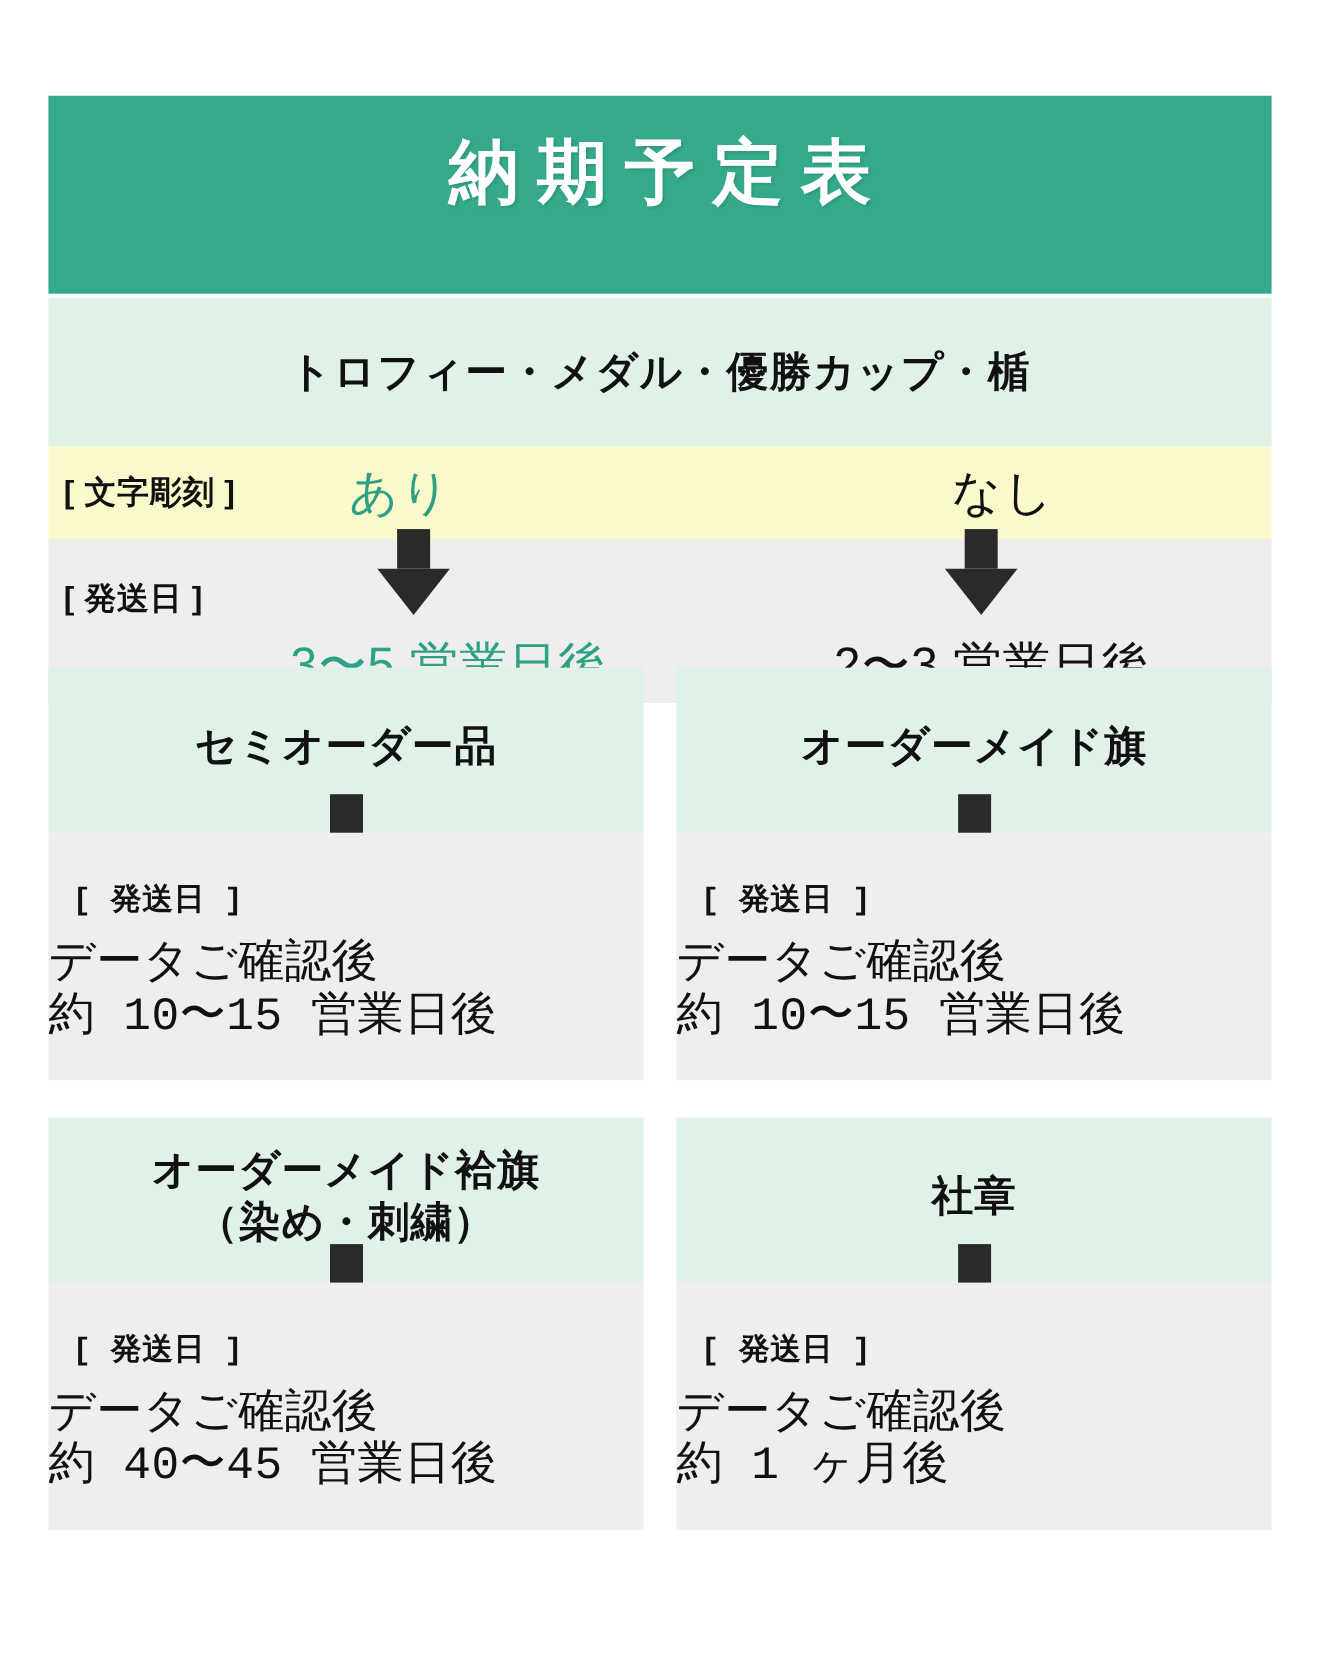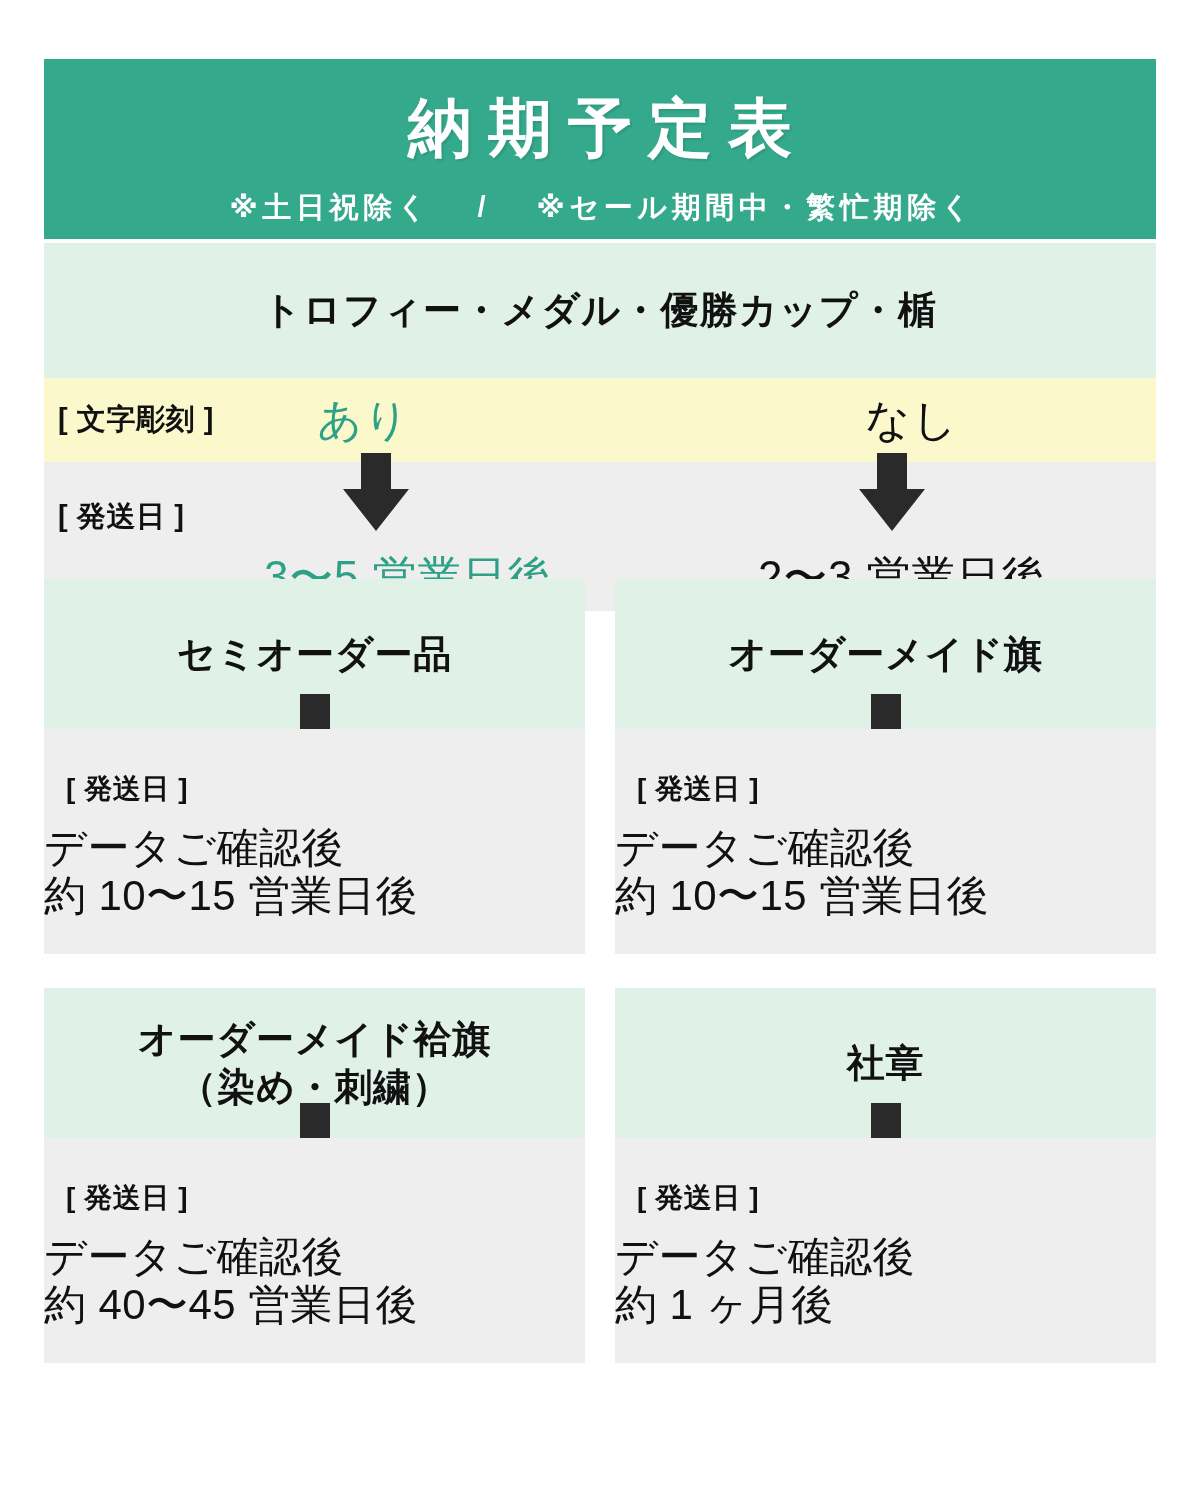--- a/index.html
+++ b/index.html
@@ -26,20 +26,21 @@
   .header{
     width:1112px; height:180px;
     background:var(--header_bg,#35a98c);
     color:#ffffff; text-align:center;
   }
   .header-title{
     padding-top:26px;
     font-size:64px; font-weight:bold;
     letter-spacing:0.25em; text-indent:0.25em;
     text-shadow:2px 2px 2px rgba(0,0,0,0.10);
+    margin-top:28px;
   }
   .header-subtitle{
     margin-top:16px;
     font-size:29px; font-weight:bold;
     letter-spacing:0.16em; text-indent:0.16em;
     white-space:pre;
   }
 
   
   .trophy{ position:relative; margin-top:4px; width:1112px; height:307px; }
@@ -78,41 +79,40 @@
     border-top:42px solid var(--arrow,#2a2a2a);
   }
   .trophy .arrow{ top:210px; }
   .trophy .arrow.left{ left:332px; transform:translateX(-50%); }
   .trophy .arrow.right{ left:848px; transform:translateX(-50%); }
 
   
   .cards-row{ display:flex; gap:30px; width:1112px; }
   .row-mid{ margin-top:29px; }
   .row-bottom{ margin-top:34px; }
-  .card{ position:relative; width:541px; height:375px; }
+  .card{ position:relative; width:541px; height:375px;font-family:Liberation Mono, monospace; }
   .card-mint{
     height:150px; background:var(--mint_bg,#e0f1e8);
     display:flex; flex-direction:column; align-items:center; justify-content:center;
   }
   .card-title{ font-size:38px; font-weight:bold; letter-spacing:0.02em; line-height:48px; text-align:center; }
   .card-title:empty{ display:none; }
   .card .arrow{ top:115px; left:50%; transform:translateX(-50%); }
   .card-gray{ position:relative; height:225px; background:var(--gray_bg,#eeeeee); }
   .card-gray .bracket-label{ left:22px; top:60px; font-size:28px; }
   .card-lines{ position:absolute; top:95px; left:0; width:100%; text-align:left; }
   .card-line{ font-size:42px; line-height:48px; letter-spacing:0.01em; white-space:nowrap; }
 </style>
 </head>
 <body>
 
 <div class="page">
 
   <div class="header">
     <div class="header-title">納期予定表</div>
-    <div class="header-subtitle">※土日祝除く　 / 　※セール期間中・繁忙期除く</div>
   </div>
 
   <div class="trophy">
     <div class="t-mint">
       <div class="t-title">トロフィー・メダル・優勝カップ・楯</div>
     </div>
     <div class="t-yellow">
       <span class="bracket-label">[ 文字彫刻 ]</span>
       <span class="t-option yes">あり</span>
       <span class="t-option no">なし</span>

